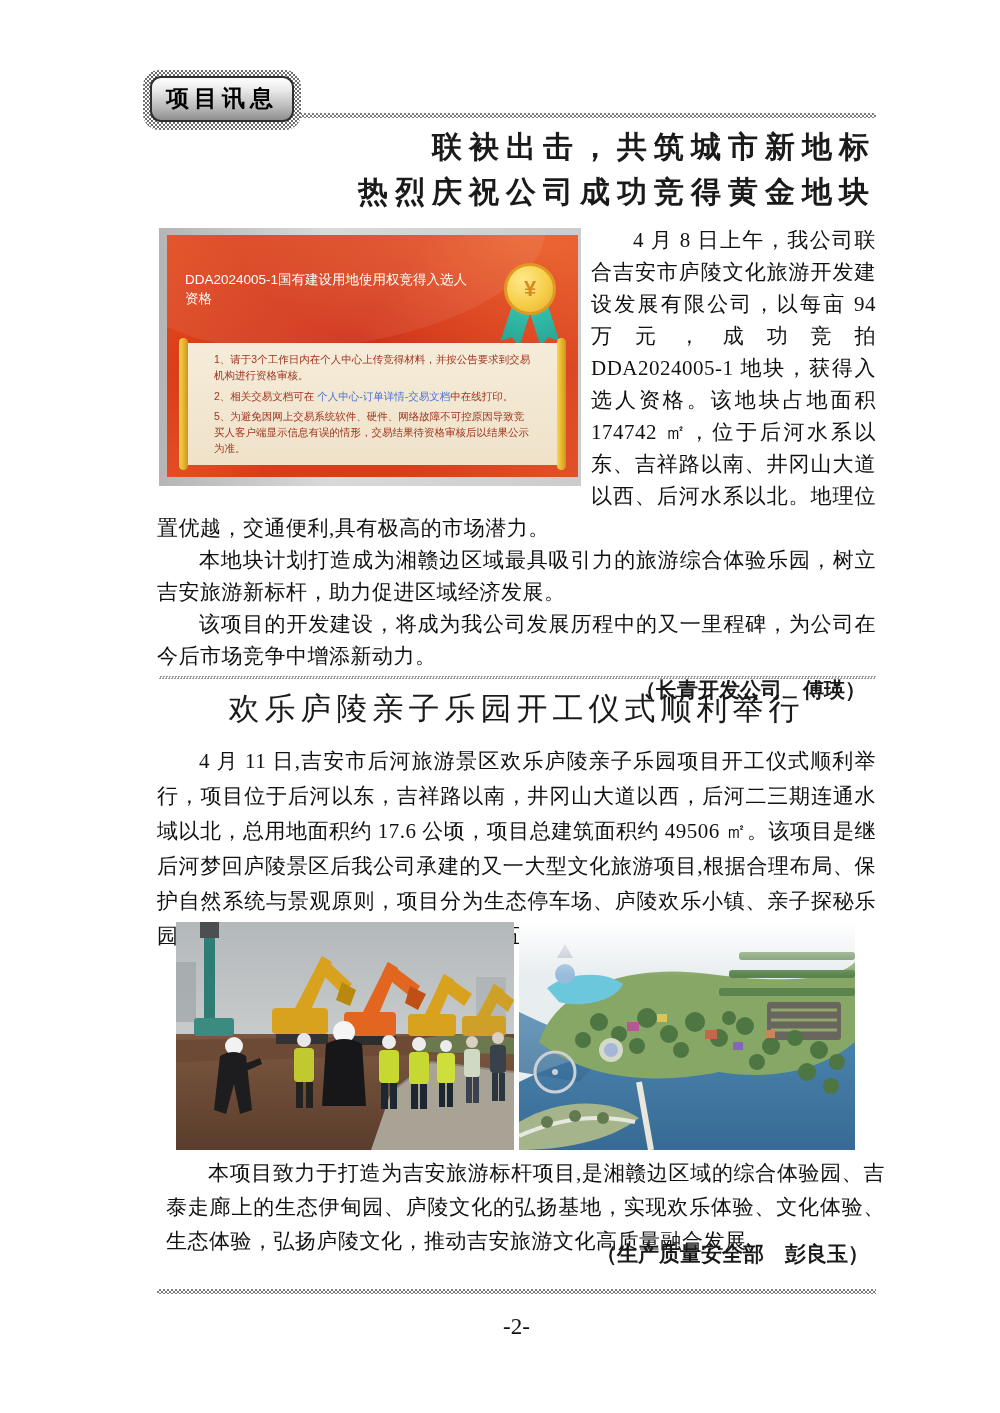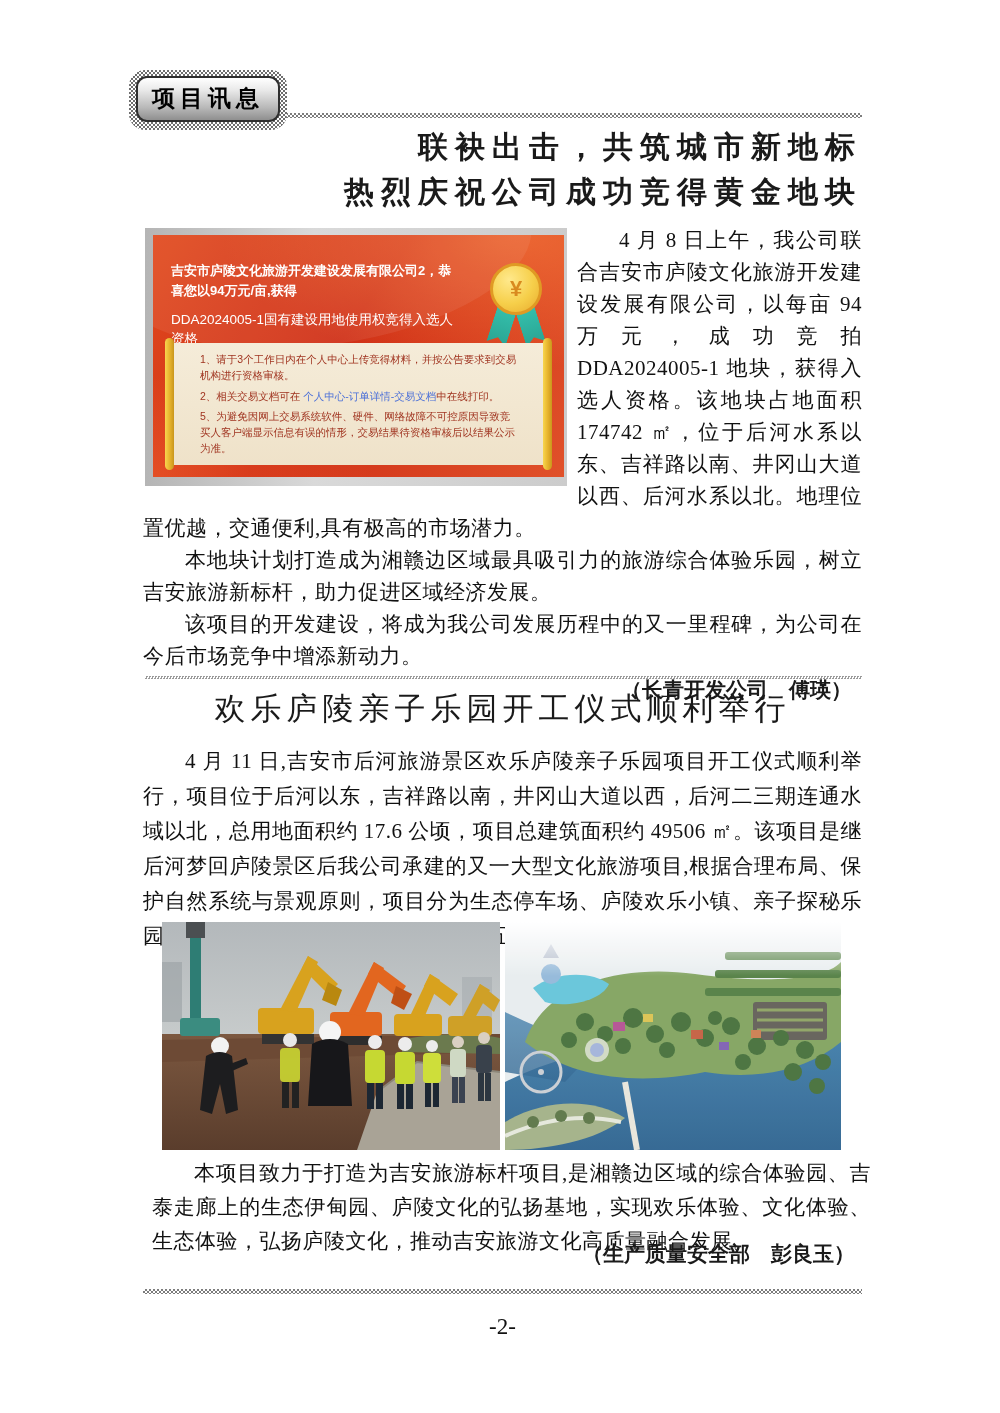--- a/index.html
+++ b/index.html
@@ -1,18 +1,18 @@
 <!DOCTYPE html>
 <html><head>
 <meta charset="utf-8">
 <style>
   html,body{margin:0;padding:0;background:#ffffff;}
   .page{
     position:relative;width:898px;height:1413px;background:#ffffff;overflow:hidden;
-    font-family:"Liberation Serif","DejaVu Serif",serif;color:#1a1a1a;
+    font-family:"Liberation Serif","DejaVu Serif",serif;color:#1a1a1a;margin-left:14px;
   }
   .checker{
     background:repeating-conic-gradient(#7d7d7d 0% 25%, #ffffff 0% 50%);
     background-size:4px 4px;
   }
   .rule-top{position:absolute;left:140px;top:113px;width:722px;height:5px;}
   .rule-bottom{position:absolute;left:143px;top:1289px;width:719px;height:5px;}
 
   .badge-wrap{
     position:absolute;left:129px;top:70px;padding:6px 7px 8px 7px;border-radius:16px;z-index:3;
@@ -113,21 +113,20 @@
   <div class="content">
     <h1 class="title1">
       <span class="tline">联袂出击，共筑城市新地标</span>
       <span class="tline">热烈庆祝公司成功竞得黄金地块</span>
     </h1>
 
     <div class="notice">
       <div class="notice-inner">
         <div class="notice-swirl"></div>
         <div class="notice-text">
-          <p class="n-greeting">吉安市庐陵文化旅游开发建设发展有限公司2，恭喜您以94万元/亩,获得</p>
           <p class="n-result">DDA2024005-1国有建设用地使用权竞得入选人资格</p>
         </div>
         <div class="medal">
           <div class="ribbon r-left"></div>
           <div class="ribbon r-right"></div>
           <div class="medal-coin">
             <span>¥</span>
           </div>
         </div>
         <div class="scroll">

